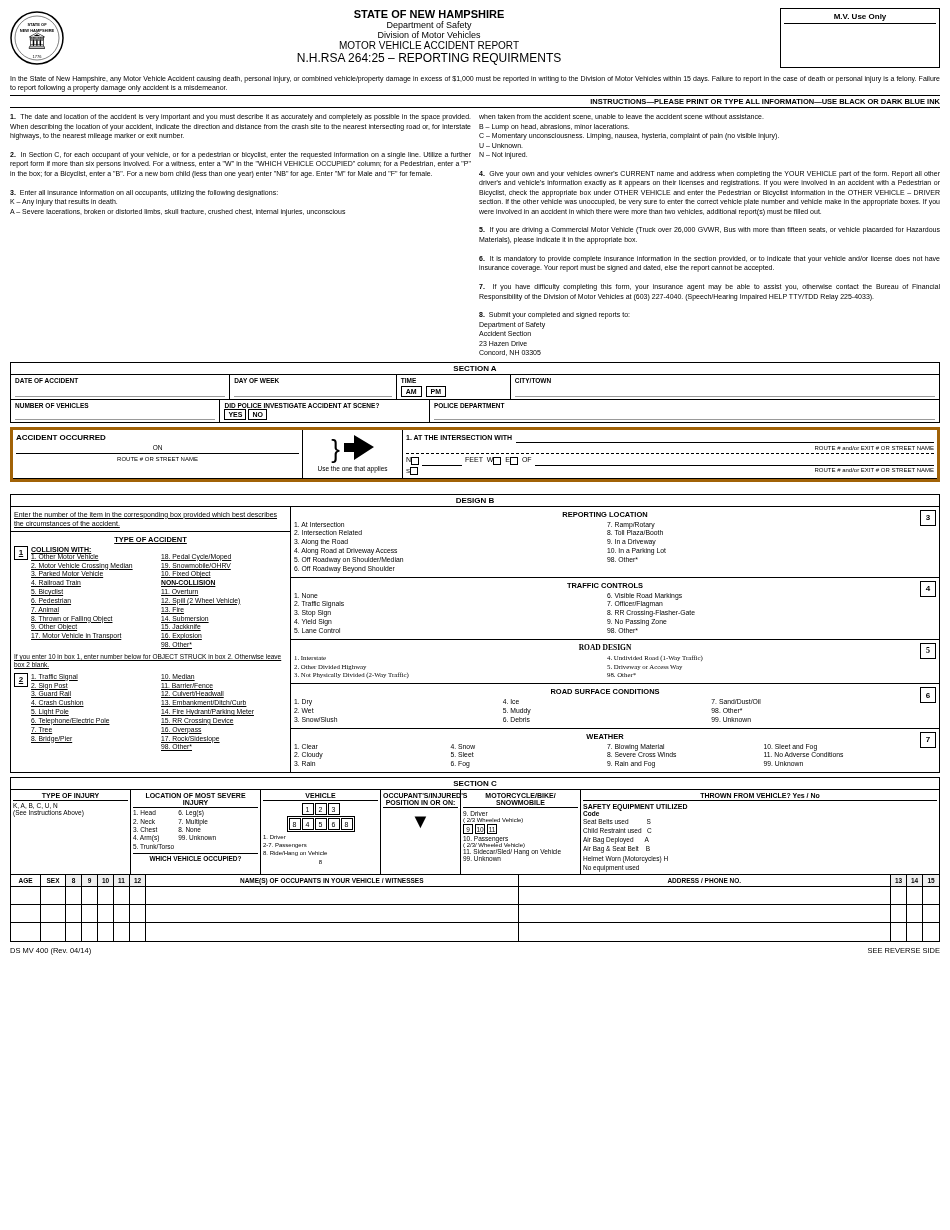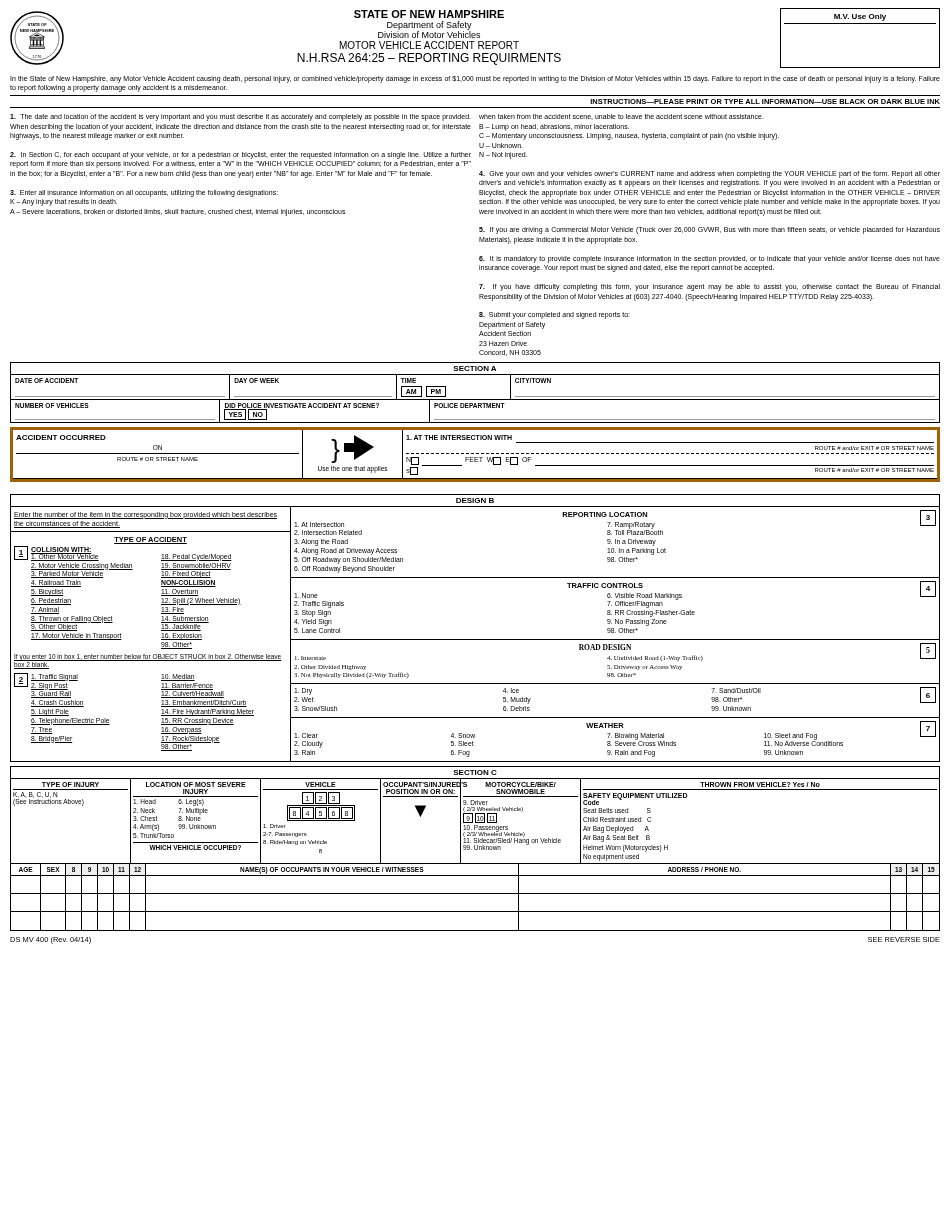--- a/index.html
+++ b/index.html
@@ -540,20 +540,21 @@
                 </div>
               </div>
             </div>
             <div style="border:1px solid #000; width:16px; height:16px; display:flex; align-items:center; justify-content:center; font-size:8px; font-weight:bold; margin-left:4px;">5</div>
           </div>
         </div>
 
         <div class="section-b-right-sub">
           <div style="display:flex; align-items:flex-start;">
             <div style="flex:1;">
+              <div class="subsection-title">ROAD SURFACE CONDITIONS</div>
               <div style="display:flex; gap:4px; font-size:6.8px;">
                 <div class="list-col">
                   <div>1. Dry</div>
                   <div>2. Wet</div>
                   <div>3. Snow/Slush</div>
                 </div>
                 <div class="list-col">
                   <div>4. Ice</div>
                   <div>5. Muddy</div>
                   <div>6. Debris</div>

